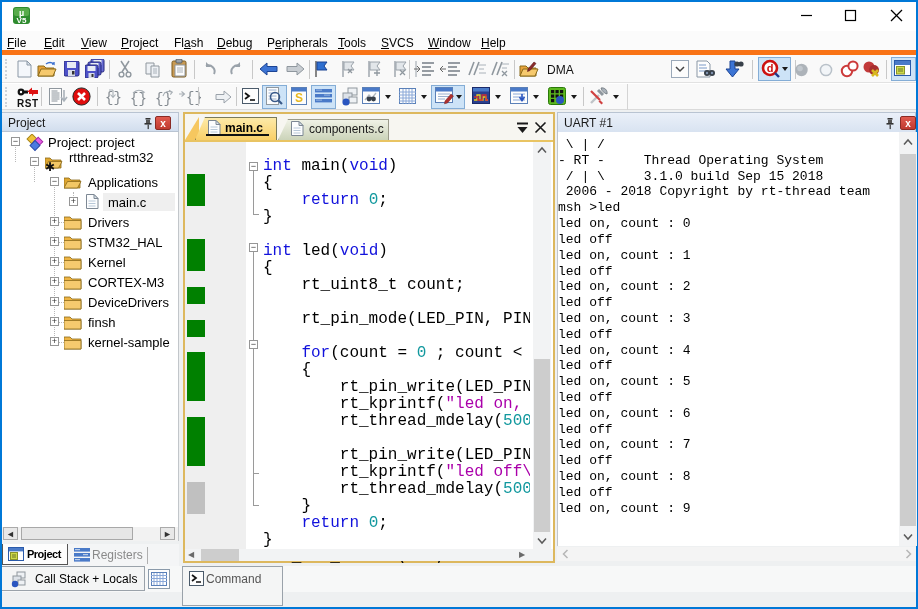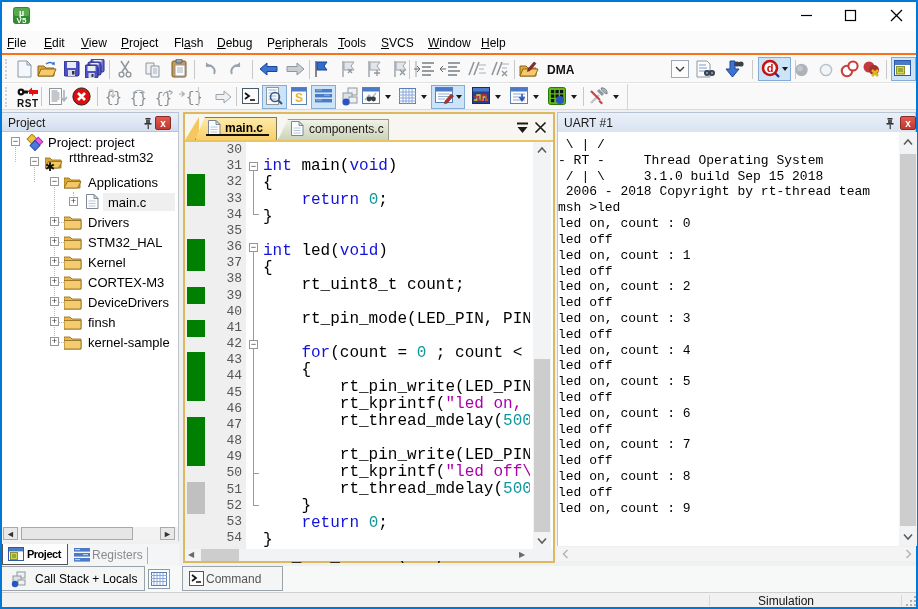--- a/index.html
+++ b/index.html
@@ -28,21 +28,21 @@
     <text x="8.5" y="15.5" font-size="8" fill="#fff" text-anchor="middle" font-family="Liberation Sans" font-weight="bold">V5</text>
   </svg>
   <svg class="ab" style="left:780px;top:0" width="134" height="29" viewBox="0 0 134 29">
     <line x1="19" y1="13.5" x2="30" y2="13.5" stroke="#000" stroke-width="1.2"></line>
     <rect x="63.5" y="8.5" width="10" height="10" fill="none" stroke="#000" stroke-width="1.2"></rect>
     <line x1="109" y1="8" x2="120" y2="19" stroke="#000" stroke-width="1.2"></line>
     <line x1="120" y1="8" x2="109" y2="19" stroke="#000" stroke-width="1.2"></line>
   </svg>
 </div>
 
-<div class="ab" style="left:2px;top:31px;width:914px;height:24px;background:#fbfbfb;border-bottom:2px solid #f97316">
+<div class="ab" style="left:2px;top:31px;width:914px;height:24px;background:#fbfbfb;border-bottom:5px solid #f97316">
  <div class="ab" style="top:5px;font-size:12px;white-space:nowrap">
   <span class="ab" style="left:5px"><u>F</u>ile</span>
   <span class="ab" style="left:42px"><u>E</u>dit</span>
   <span class="ab" style="left:79px"><u>V</u>iew</span>
   <span class="ab" style="left:119px"><u>P</u>roject</span>
   <span class="ab" style="left:172px">Fl<u>a</u>sh</span>
   <span class="ab" style="left:215px"><u>D</u>ebug</span>
   <span class="ab" style="left:265px">P<u>e</u>ripherals</span>
   <span class="ab" style="left:336px"><u>T</u>ools</span>
   <span class="ab" style="left:379px"><u>S</u>VCS</span>
@@ -191,21 +191,21 @@
         <line x1="12" y1="7" x2="17" y2="7"></line>
       </g>
       <path d="M12 10 l5 5 m0 -5 l-5 5" stroke="#8f979e" stroke-width="1.3"></path>
     </svg>
  <div class="sep" style="left:512px;top:5px;height:19px"></div>
  <svg class="ab" style="left:517px;top:5px" width="20" height="18">
       <path d="M1 6 h6 l2 2 h8 v8 h-16 z" fill="#e8a33b" stroke="#8a6a1a"></path>
       <path d="M1 16 l3 -7 h15 l-3 7 z" fill="#f6c96d" stroke="#8a6a1a"></path>
       <path d="M9 9 l6 -7 2 1.5 -6 7 -2.5 1 z" fill="#8a2a2a" stroke="#5a1a1a" stroke-width="0.6"></path>
     </svg>
- <div class="ab" style="left:545px;top:8px;font-size:12px;font-weight:bold;color:#111">DMA</div>
+ <div class="ab" style="left:545px;top:8px;font-size:12px;font-weight:normal;color:#111">DMA</div>
  <div class="ab" style="left:669px;top:5px;width:18px;height:18px;background:#fcfcfc;border:1px solid #9aa8b8"></div>
  <svg class="ab" style="left:672px;top:11px" width="12" height="8">
       <path d="M2 1 l4 4 4 -4" fill="none" stroke="#444" stroke-width="1.5"></path>
     </svg>
  <svg class="ab" style="left:694px;top:5px" width="20" height="18">
       <path d="M1 1 h10 l3 3 v13 h-13 z" fill="#fdfdfd" stroke="#8a97a5"></path>
       <g stroke="#7a9ac8">
         <line x1="3" y1="5" x2="10" y2="5"></line>
         <line x1="3" y1="8" x2="11" y2="8"></line>
         <line x1="3" y1="11" x2="11" y2="11"></line>
@@ -608,45 +608,20 @@
  <div class="ab" style="left:0;top:26px;width:368px;height:2px;background:#e9c463"></div>
 
  <div class="ab" style="left:0;top:28px;width:61px;height:407px;background:#efefef"></div>
  <div class="ab" style="left:2px;top:60px;width:18px;height:32px;background:#008000"></div>
  <div class="ab" style="left:2px;top:125px;width:18px;height:32px;background:#008000"></div>
  <div class="ab" style="left:2px;top:173px;width:18px;height:17px;background:#008000"></div>
  <div class="ab" style="left:2px;top:206px;width:18px;height:17px;background:#008000"></div>
  <div class="ab" style="left:2px;top:238px;width:18px;height:49px;background:#008000"></div>
  <div class="ab" style="left:2px;top:303px;width:18px;height:49px;background:#008000"></div>
  <div class="ab" style="left:2px;top:368px;width:18px;height:32px;background:#c0c0c0"></div>
- <pre class="ab" style="left:20px;top:28px;width:37px;font-size:13px;line-height:16.17px;color:#565656;text-align:right">30
-31
-32
-33
-34
-35
-36
-37
-38
-39
-40
-41
-42
-43
-44
-45
-46
-47
-48
-49
-50
-51
-52
-53
-54</pre>
  <div class="ebox" style="left:64px;top:48px;color:#333">−</div>
  <div class="ebox" style="left:64px;top:129px;color:#333">−</div>
  <div class="ebox" style="left:64px;top:226px;color:#333">−</div>
  <div class="ab" style="left:68px;top:57px;height:44px;border-left:1px solid #9a9a9a"></div>
  <div class="ab" style="left:68px;top:100px;width:6px;border-top:1px solid #9a9a9a"></div>
  <div class="ab" style="left:68px;top:138px;height:88px;border-left:1px solid #9a9a9a"></div>
       <div class="ab" style="left:68px;top:235px;height:157px;border-left:1px solid #9a9a9a"></div>
  <div class="ab" style="left:68px;top:391px;width:6px;border-top:1px solid #9a9a9a"></div>
  <div class="ab" style="left:68px;top:235px;height:125px;border-left:1px solid #9a9a9a"></div>
  <div class="ab" style="left:68px;top:359px;width:6px;border-top:1px solid #9a9a9a"></div>
@@ -764,38 +739,23 @@
             <line x1="0" y1="3.5" x2="16" y2="3.5"></line>
             <line x1="0" y1="6.5" x2="16" y2="6.5"></line>
             <line x1="0" y1="9.5" x2="16" y2="9.5"></line>
             <line x1="3" y1="1" x2="3" y2="13"></line>
             <line x1="6" y1="1" x2="6" y2="13"></line>
             <line x1="9" y1="1" x2="9" y2="13"></line>
             <line x1="12" y1="1" x2="12" y2="13"></line>
           </g>
         </svg>
   </div>
-  <div class="ab" style="left:180px;top:0;width:101px;height:25px;background:#f4f5f5;border:1px solid #9aa2aa">
+  <div class="ab" style="left:180px;top:0;width:101px;height:40px;background:#f4f5f5;border:1px solid #9aa2aa">
     <svg class="ab" style="left:6px;top:4px" width="16" height="16">
           <rect x="0.5" y="0.5" width="14" height="14" fill="#fdfdfd" stroke="#4a5a6a"></rect>
           <path d="M3 4 l4 3 -4 3" fill="none" stroke="#111" stroke-width="1.7"></path>
           <line x1="7" y1="11" x2="12" y2="11" stroke="#111" stroke-width="1.5"></line>
         </svg>
     <div class="ab" style="left:23px;top:5px;font-size:12px;color:#555">Command</div>
   </div>
 </div>
 
-<div class="ab" style="left:0;top:482px;width:914px;height:15px;background:#f1f1f1;border-top:1px solid #d0d0d0">
-  <div class="ab" style="left:756px;top:1px;font-size:12px;color:#111">Simulation</div>
-  <div class="sep" style="left:707px;top:2px;height:11px;background:#d8d8d8"></div>
-  <div class="sep" style="left:899px;top:2px;height:11px;background:#d8d8d8"></div>
-  <svg class="ab" style="left:904px;top:3px" width="12" height="11">
-        <g fill="#b0b0b0">
-          <rect x="8" y="0" width="2" height="2"></rect>
-          <rect x="8" y="4" width="2" height="2"></rect>
-          <rect x="8" y="8" width="2" height="2"></rect>
-          <rect x="4" y="4" width="2" height="2"></rect>
-          <rect x="4" y="8" width="2" height="2"></rect>
-          <rect x="0" y="8" width="2" height="2"></rect>
-        </g>
-      </svg>
-</div>
 </div>
 
 </body></html>

